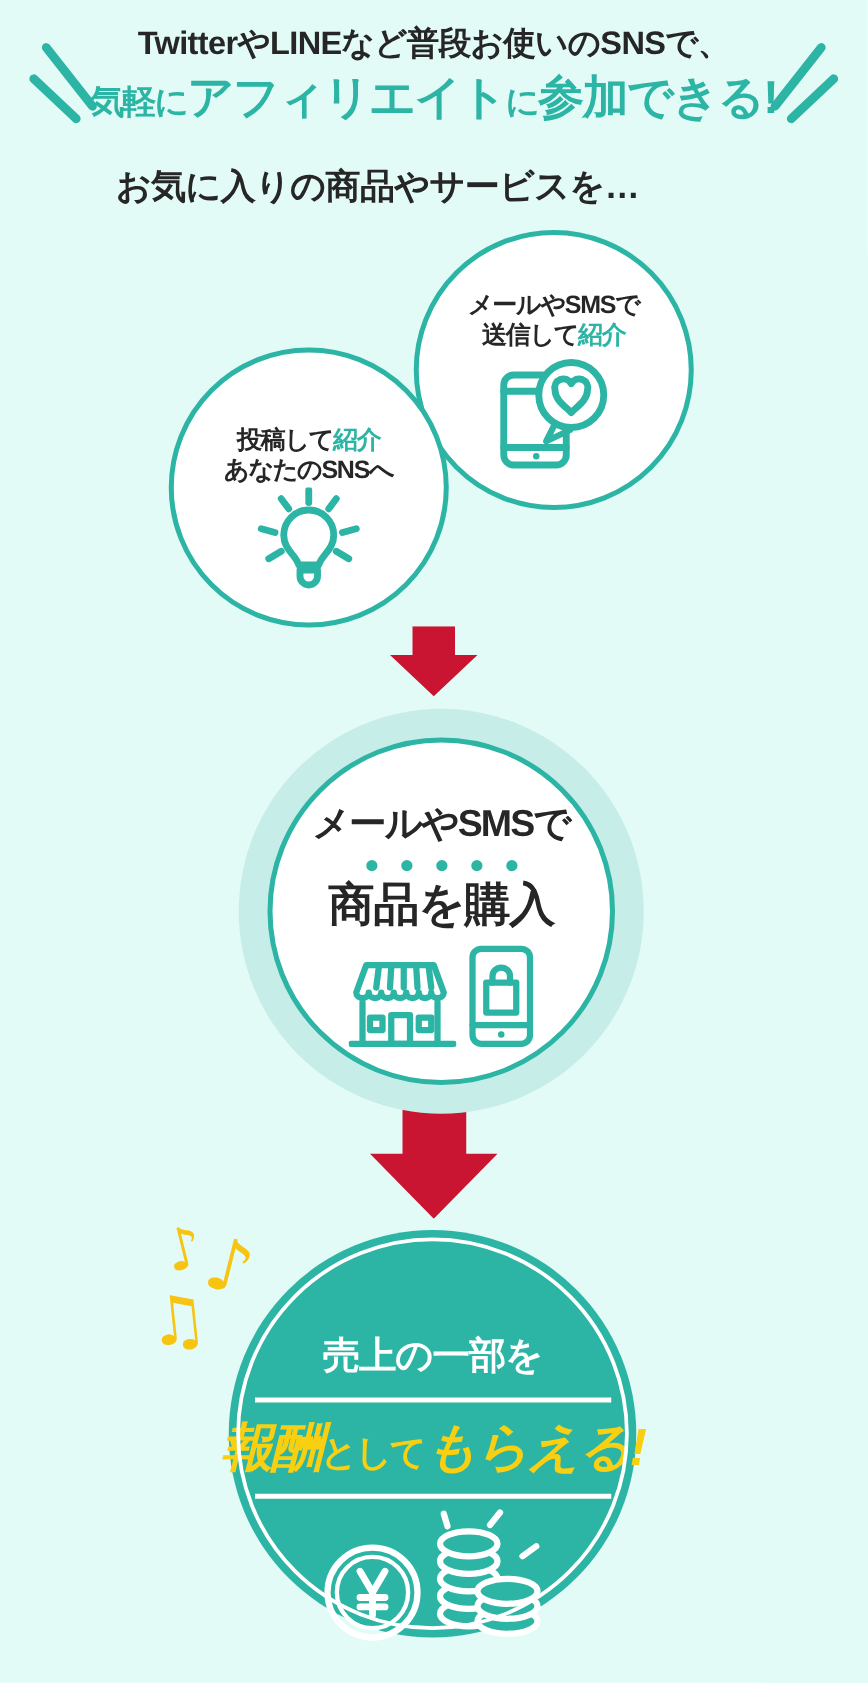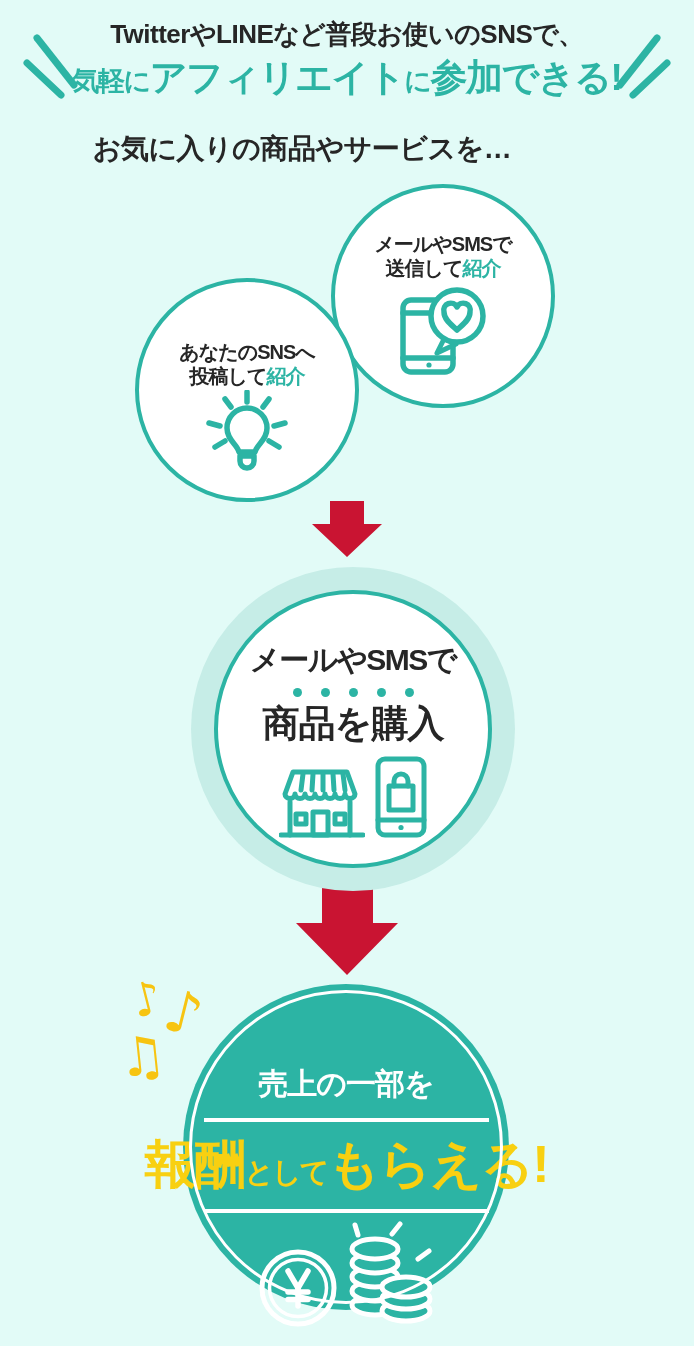--- a/index.html
+++ b/index.html
@@ -42,21 +42,21 @@
   .p-line3{font-size:37px;margin-top:4px;letter-spacing:-1px;}
   .dots{display:flex;justify-content:center;gap:19px;margin:9px 0 2px 0;}
   .dot{width:9px;height:9px;border-radius:50%;background:var(--accent);}
   .purchase-icons{display:flex;justify-content:center;align-items:flex-end;gap:10px;margin-top:10px;}
   
   .circle-reward{left:183px;top:984px;width:326px;height:326px;background:var(--accent);border:none;z-index:2;padding-top:80px;}
   .circle-reward::after{content:"";position:absolute;inset:6px;border-radius:50%;border:3px solid var(--white);pointer-events:none;}
   .r-line1{color:var(--white);font-size:30px;font-weight:700;letter-spacing:-1px;}
   .r-divider{width:285px;height:4px;background:var(--white);margin:13px auto 0 auto;}
   .r-line2{margin-top:8px;display:flex;justify-content:center;align-items:baseline;color:var(--yellow);font-weight:900;letter-spacing:-2px;white-space:nowrap;}
-  .r-em{font-size:52px;}
+  .r-em{font-size:42px;font-style:italic;}
   .r-plain{font-size:29px;}
   .r-divider2{margin-top:9px;}
   .reward-icons{display:flex;justify-content:center;align-items:flex-start;gap:4px;margin-top:8px;}
   .coin-offset{margin-top:27px;}
   
   .note{position:absolute;color:var(--note-yellow);font-family:"DejaVu Sans",sans-serif;line-height:1;z-index:3;}
   .note-1{left:132px;top:976px;font-size:46px;transform:rotate(-14deg);}
   .note-2{left:165px;top:984px;font-size:58px;transform:rotate(14deg);}
   .note-3{left:118px;top:1030px;font-size:54px;transform:rotate(-6deg);}
 </style>
@@ -101,22 +101,22 @@
         </g>
         <circle cx="30" cy="81" r="2.6" fill="#2cb4a4"></circle>
         <path d="M45 55 L38 69 L57 60 Z" fill="#ffffff" stroke="#2cb4a4" stroke-width="5" stroke-linejoin="round"></path>
         <circle cx="58" cy="32" r="26" fill="#ffffff" stroke="#2cb4a4" stroke-width="5.5"></circle>
         <path d="M58 46 C53 41 45 36 45 28 A7 7 0 0 1 58 23 A7 7 0 0 1 71 28 C71 36 63 41 58 46 Z" fill="none" stroke="#2cb4a4" stroke-width="5.5" stroke-linejoin="round"></path>
       </svg>
     </div>
   </div>
 
   <div class="circle circle-sns">
+    <div class="c-line"><span>投稿して</span><span class="accent-text">紹介</span></div>
     <div class="c-line">あなたのSNSへ</div>
-    <div class="c-line"><span>投稿して</span><span class="accent-text">紹介</span></div>
     <div class="icon-wrap">
       <svg width="96" height="88" viewBox="0 0 96 88">
         <g fill="none" stroke="#2cb4a4" stroke-width="5.5" stroke-linecap="round" stroke-linejoin="round">
           <path d="M40 62 C38 54 28 50 28 38 A20 20 0 1 1 68 38 C68 50 58 54 56 62 Z"></path>
           <path d="M41 66 L55 66 L55 71 A7 7 0 0 1 41 71 Z"></path>
           <line x1="48" y1="2" x2="48" y2="12"></line>
           <line x1="26" y1="9" x2="32" y2="17"></line>
           <line x1="70" y1="9" x2="64" y2="17"></line>
           <line x1="10" y1="33" x2="21" y2="36"></line>
           <line x1="86" y1="33" x2="75" y2="36"></line>

